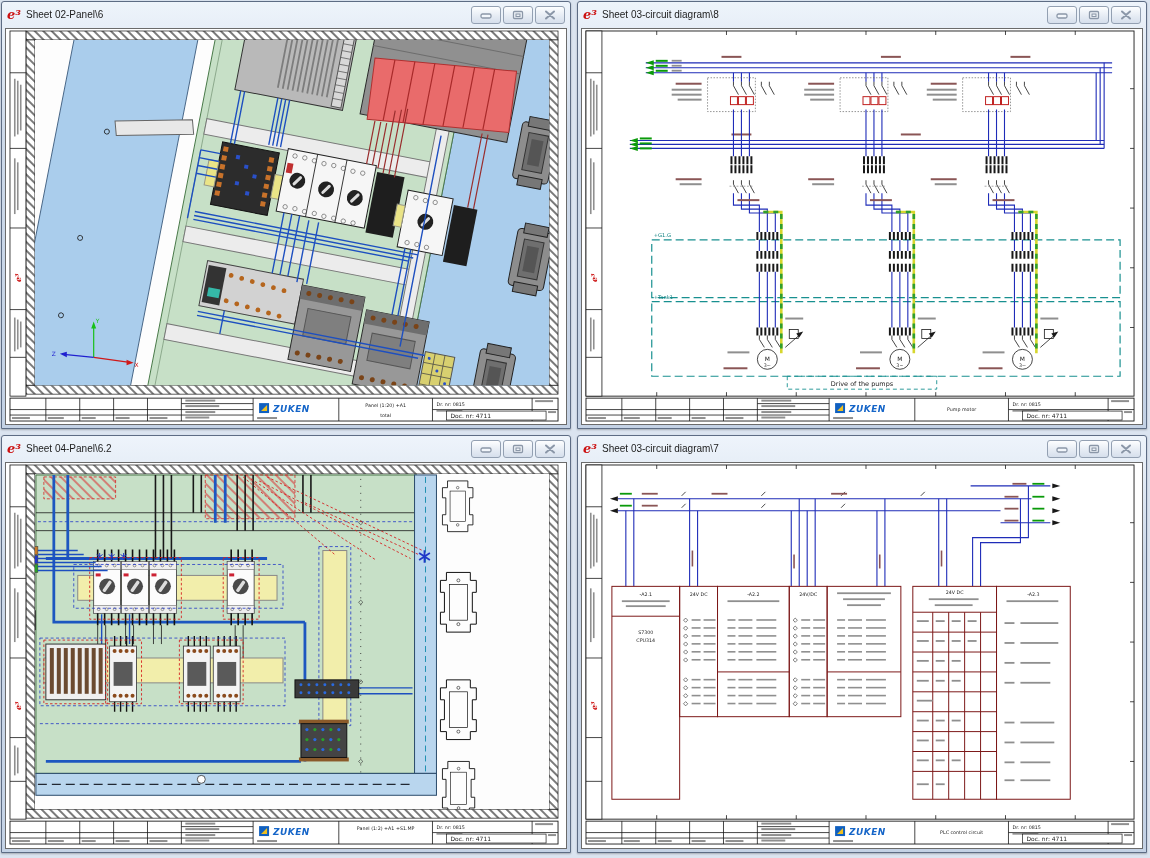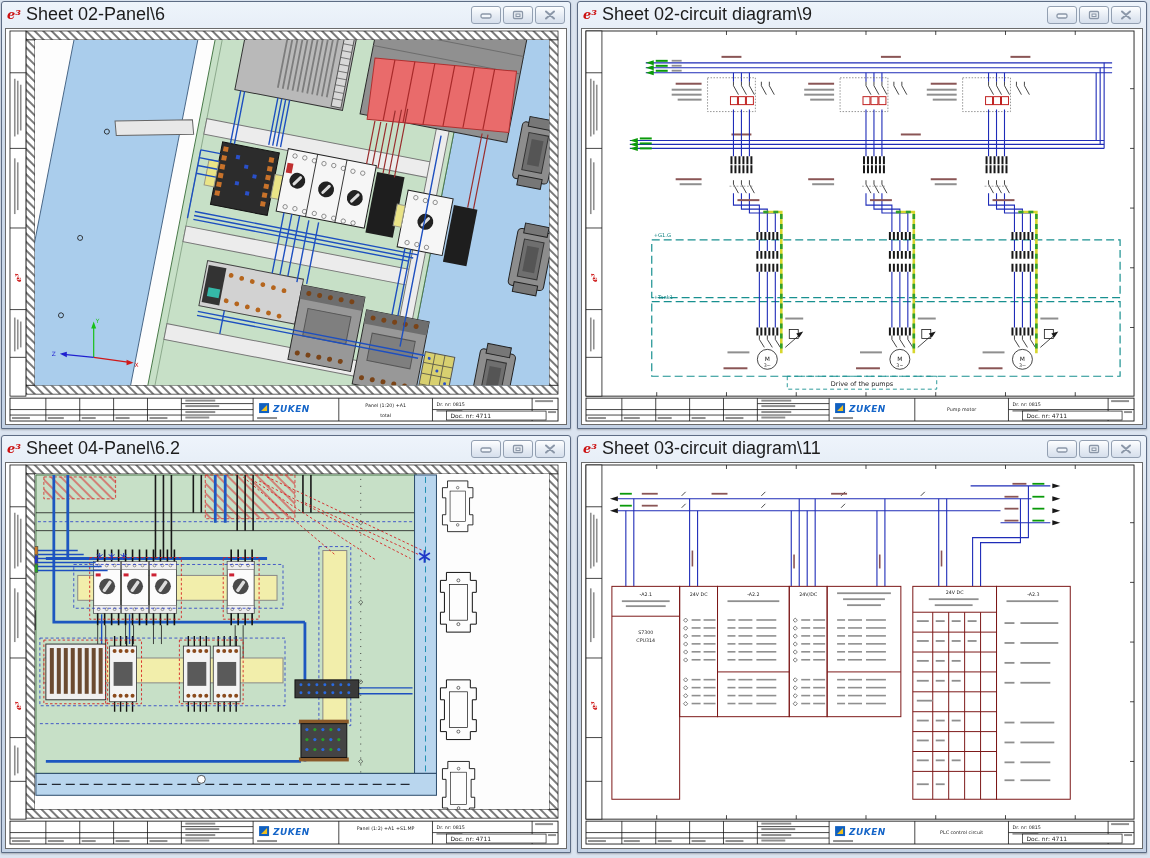--- a/index.html
+++ b/index.html
@@ -1,20 +1,20 @@
 <!DOCTYPE html>
 <html><head>
 <meta charset="utf-8">
 <style>
   html,body{margin:0;padding:0;}
   body{width:1150px;height:858px;background:#dbe4f0;font-family:"Liberation Sans",sans-serif;position:relative;overflow:hidden;}
   .win{position:absolute;border:1px solid #5d6c84;border-radius:3px 3px 0 0;background:linear-gradient(#eef4fb,#cdd9e9 30%,#c4d2e5);box-shadow:0 1px 2px rgba(0,0,0,.25);box-sizing:border-box;}
   .titlebar{position:absolute;left:0;top:0;right:0;height:25px;display:flex;align-items:center;gap:5px;padding:0 5px;}
   .e3logo{font:italic bold 13px "DejaVu Serif",serif;color:#cc1111;line-height:1;}
-  .wtitle{font-size:18px;color:#1c1c1c;white-space:nowrap;}
+  .wtitle{font-size:10px;color:#1c1c1c;white-space:nowrap;}
   .controls{margin-left:auto;display:flex;gap:2px;}
   .wbtn{width:30px;height:18px;border:1px solid #93a0b2;border-radius:3px;background:linear-gradient(#fdfeff,#e6ecf4 55%,#d6dfec);display:flex;align-items:center;justify-content:center;padding:0;cursor:default;}
   .client{position:absolute;left:3px;right:3px;top:26px;bottom:3px;background:#fff;border:1px solid #6b6b6b;box-sizing:border-box;}
   .client svg{width:100%;height:100%;display:block;}
   
   .k{stroke:#181818;stroke-width:.8;fill:none}
   .k2{stroke:#181818;stroke-width:1.6;fill:none}
   .b1{stroke:#1f2cb8;stroke-width:1.1;fill:none}
   .b2{stroke:#1d57c0;stroke-width:2.8;fill:none}
   .b3{stroke:#1d4fc0;stroke-width:1.4;fill:none}
@@ -328,21 +328,21 @@
         <rect x="438" y="13" width="100" height="9" fill="#fff" stroke="#181818" stroke-width=".7"></rect>
         <text class="t6" x="442" y="20">Doc. nr: 4711</text>
       </g>
     </svg>
   </div>
 </div>
 
 <div class="win" style="left:577px;top:1px;width:570px;height:428px;">
   <div class="titlebar">
     <span class="e3logo">e³</span>
-    <span class="wtitle">Sheet 02-circuit diagram\9</span>
+    <span class="wtitle">Sheet 03-circuit diagram\8</span>
     <span class="controls">
       <button class="wbtn">
           <svg width="14" height="10">
             <rect x="2" y="4" width="10" height="4" rx="1.5" fill="#f2f6fb" stroke="#8b97a8" stroke-width="1.3"></rect>
           </svg>
         </button>
       <button class="wbtn">
           <svg width="14" height="12">
             <rect x="2.5" y="2.5" width="9" height="7" rx="1" fill="#f2f6fb" stroke="#8b97a8" stroke-width="1.3"></rect>
             <rect x="5" y="5" width="4" height="2.5" fill="none" stroke="#8b97a8" stroke-width="1.1"></rect>
@@ -737,21 +737,21 @@
         <rect x="438" y="13" width="100" height="9" fill="#fff" stroke="#181818" stroke-width=".7"></rect>
         <text class="t6" x="442" y="20">Doc. nr: 4711</text>
       </g>
     </svg>
   </div>
 </div>
 
 <div class="win" style="left:577px;top:435px;width:570px;height:418px;">
   <div class="titlebar">
     <span class="e3logo">e³</span>
-    <span class="wtitle">Sheet 03-circuit diagram\11</span>
+    <span class="wtitle">Sheet 03-circuit diagram\7</span>
     <span class="controls">
       <button class="wbtn">
           <svg width="14" height="10">
             <rect x="2" y="4" width="10" height="4" rx="1.5" fill="#f2f6fb" stroke="#8b97a8" stroke-width="1.3"></rect>
           </svg>
         </button>
       <button class="wbtn">
           <svg width="14" height="12">
             <rect x="2.5" y="2.5" width="9" height="7" rx="1" fill="#f2f6fb" stroke="#8b97a8" stroke-width="1.3"></rect>
             <rect x="5" y="5" width="4" height="2.5" fill="none" stroke="#8b97a8" stroke-width="1.1"></rect>

